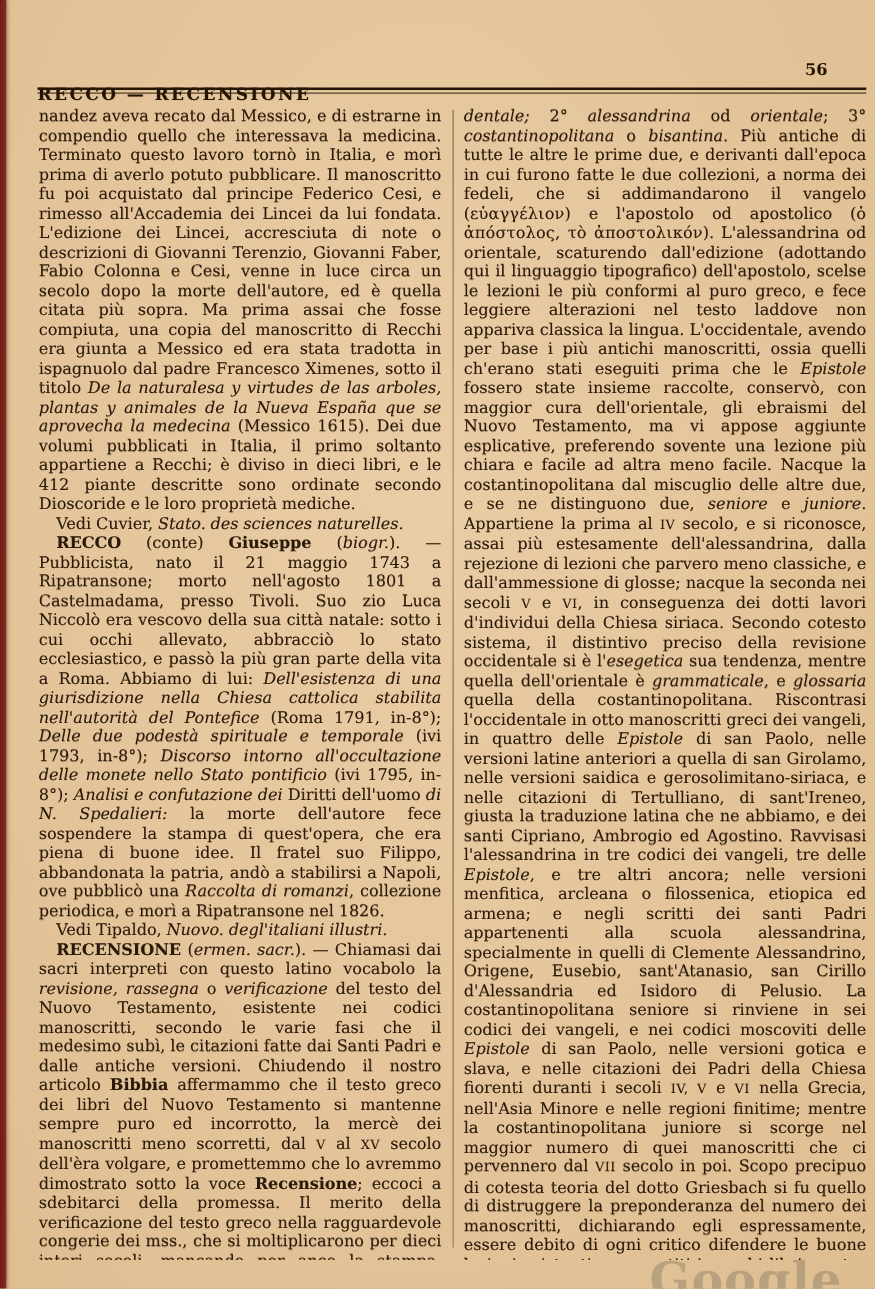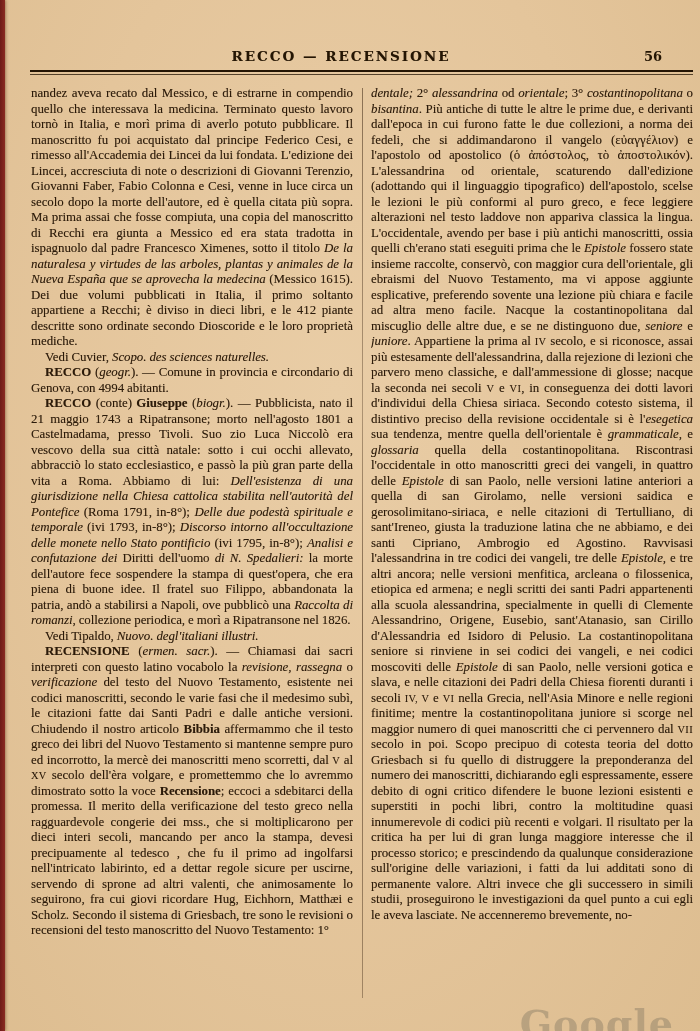--- a/index.html
+++ b/index.html
@@ -24,26 +24,26 @@
   }
 
   .running-head {
     position: absolute;
     top: 48px; left: 30px; right: 8px;
     height: 18px;
   }
   .head-title {
     position: absolute;
     left: 0; right: 40px;
-    text-align: center;
     font-size: 13.5px;
     font-weight: bold;
     letter-spacing: 2px;
     color: #241503;
     text-shadow: 0.3px 0.3px 0.6px rgba(36,21,3,.4);
+    margin-top: 20px;
   }
   .head-pagenum {
     position: absolute;
     right: 30px; top: 1px;
     font-size: 13px;
     font-weight: bold;
     color: #241503;
   }
 
   .head-rule {
@@ -58,21 +58,20 @@
     position: absolute;
     top: 86px; left: 31px;
     width: 662px; height: 922px;
     display: flex;
     overflow: hidden;
   }
   .col {
     width: 322px;
     height: 100%;
     overflow: hidden;
-    font-family: Liberation Serif, serif;
   }
   .col-divider {
     width: 1px;
     margin: 2px 8px 10px 9px;
     background: linear-gradient(to bottom,
       rgba(62,40,20,.55) 0%, rgba(62,40,20,.35) 35%,
       rgba(62,40,20,.6) 60%, rgba(62,40,20,.4) 100%);
   }
 
   .para {
@@ -110,22 +109,21 @@
   <div class="running-head">
     <div class="head-title">RECCO — RECENSIONE</div>
     <div class="head-pagenum">56</div>
   </div>
 
   <div class="head-rule"></div>
 
   <div class="columns">
     <div class="col">
         <p class="para">nandez aveva recato dal Messico, e di estrarne in compendio quello che interessava la medicina. Terminato questo lavoro tornò in Italia, e morì prima di averlo potuto pubblicare. Il manoscritto fu poi acquistato dal principe Federico Cesi, e rimesso all'Accademia dei Lincei da lui fondata. L'edizione dei Lincei, accresciuta di note o descrizioni di Giovanni Terenzio, Giovanni Faber, Fabio Colonna e Cesi, venne in luce circa un secolo dopo la morte dell'autore, ed è quella citata più sopra. Ma prima assai che fosse compiuta, una copia del manoscritto di Recchi era giunta a Messico ed era stata tradotta in ispagnuolo dal padre Francesco Ximenes, sotto il titolo <span class="i">De la naturalesa y virtudes de las arboles, plantas y animales de la Nueva España que se aprovecha la medecina</span> (Messico 1615). Dei due volumi pubblicati in Italia, il primo soltanto appartiene a Recchi; è diviso in dieci libri, e le 412 piante descritte sono ordinate secondo Dioscoride e le loro proprietà mediche.</p>
-        <p class="para ind">Vedi Cuvier, <span class="i">Scopo. des sciences naturelles.</span></p>
-        <p class="para ind"><span class="b">RECCO</span> (<span class="i">geogr.</span>). — Comune in provincia e circondario di Genova, con 4994 abitanti.</p>
+        <p class="para ind">Vedi Cuvier, <span class="i">Stato. des sciences naturelles.</span></p>
         <p class="para ind"><span class="b">RECCO</span> (conte) <span class="b">Giuseppe</span> (<span class="i">biogr.</span>). — Pubblicista, nato il 21 maggio 1743 a Ripatransone; morto nell'agosto 1801 a Castelmadama, presso Tivoli. Suo zio Luca Niccolò era vescovo della sua città natale: sotto i cui occhi allevato, abbracciò lo stato ecclesiastico, e passò la più gran parte della vita a Roma. Abbiamo di lui: <span class="i">Dell'esistenza di una giurisdizione nella Chiesa cattolica stabilita nell'autorità del Pontefice</span> (Roma 1791, in-8°); <span class="i">Delle due podestà spirituale e temporale</span> (ivi 1793, in-8°); <span class="i">Discorso intorno all'occultazione delle monete nello Stato pontificio</span> (ivi 1795, in-8°); <span class="i">Analisi e confutazione dei</span> Diritti dell'uomo <span class="i">di N. Spedalieri:</span> la morte dell'autore fece sospendere la stampa di quest'opera, che era piena di buone idee. Il fratel suo Filippo, abbandonata la patria, andò a stabilirsi a Napoli, ove pubblicò una <span class="i">Raccolta di romanzi</span>, collezione periodica, e morì a Ripatransone nel 1826.</p>
         <p class="para ind">Vedi Tipaldo, <span class="i">Nuovo. degl'italiani illustri.</span></p>
         <p class="para ind"><span class="b">RECENSIONE</span> (<span class="i">ermen. sacr.</span>). — Chiamasi dai sacri interpreti con questo latino vocabolo la <span class="i">revisione, rassegna</span> o <span class="i">verificazione</span> del testo del Nuovo Testamento, esistente nei codici manoscritti, secondo le varie fasi che il medesimo subì, le citazioni fatte dai Santi Padri e dalle antiche versioni. Chiudendo il nostro articolo <span class="b">Bibbia</span> affermammo che il testo greco dei libri del Nuovo Testamento si mantenne sempre puro ed incorrotto, la mercè dei manoscritti meno scorretti, dal <span class="sc">v</span> al <span class="sc">xv</span> secolo dell'èra volgare, e promettemmo che lo avremmo dimostrato sotto la voce <span class="b">Recensione</span>; eccoci a sdebitarci della promessa. Il merito della verificazione del testo greco nella ragguardevole congerie dei mss., che si moltiplicarono per dieci interi secoli, mancando per anco la stampa, devesi precipuamente al tedesco , che fu il primo ad ingolfarsi nell'intricato labirinto, ed a dettar regole sicure per uscirne, servendo di sprone ad altri valenti, che animosamente lo seguirono, fra cui giovi ricordare Hug, Eichhorn, Matthæi e Scholz. Secondo il sistema di Griesbach, tre sono le revisioni o recensioni del testo manoscritto del Nuovo Testamento: 1° </p>
       </div>
     <div class="col-divider"></div>
     <div class="col">
         <p class="para"><span class="i">dentale;</span> 2° <span class="i">alessandrina</span> od <span class="i">orientale</span>; 3° <span class="i">costantinopolitana</span> o <span class="i">bisantina</span>. Più antiche di tutte le altre le prime due, e derivanti dall'epoca in cui furono fatte le due collezioni, a norma dei fedeli, che si addimandarono il vangelo (<span class="g">εὐαγγέλιον</span>) e l'apostolo od apostolico (<span class="g">ὁ ἀπόστολος, τὸ ἀποστολικόν</span>). L'alessandrina od orientale, scaturendo dall'edizione (adottando qui il linguaggio tipografico) dell'apostolo, scelse le lezioni le più conformi al puro greco, e fece leggiere alterazioni nel testo laddove non appariva classica la lingua. L'occidentale, avendo per base i più antichi manoscritti, ossia quelli ch'erano stati eseguiti prima che le <span class="i">Epistole</span> fossero state insieme raccolte, conservò, con maggior cura dell'orientale, gli ebraismi del Nuovo Testamento, ma vi appose aggiunte esplicative, preferendo sovente una lezione più chiara e facile ad altra meno facile. Nacque la costantinopolitana dal miscuglio delle altre due, e se ne distinguono due, <span class="i">seniore</span> e <span class="i">juniore</span>. Appartiene la prima al <span class="sc">iv</span> secolo, e si riconosce, assai più estesamente dell'alessandrina, dalla rejezione di lezioni che parvero meno classiche, e dall'ammessione di glosse; nacque la seconda nei secoli <span class="sc">v</span> e <span class="sc">vi</span>, in conseguenza dei dotti lavori d'individui della Chiesa siriaca. Secondo cotesto sistema, il distintivo preciso della revisione occidentale si è l'<span class="i">esegetica</span> sua tendenza, mentre quella dell'orientale è <span class="i">grammaticale</span>, e <span class="i">glossaria</span> quella della costantinopolitana. Riscontrasi l'occidentale in otto manoscritti greci dei vangeli, in quattro delle <span class="i">Epistole</span> di san Paolo, nelle versioni latine anteriori a quella di san Girolamo, nelle versioni saidica e gerosolimitano-siriaca, e nelle citazioni di Tertulliano, di sant'Ireneo, giusta la traduzione latina che ne abbiamo, e dei santi Cipriano, Ambrogio ed Agostino. Ravvisasi l'alessandrina in tre codici dei vangeli, tre delle <span class="i">Epistole</span>, e tre altri ancora; nelle versioni menfitica, arcleana o filossenica, etiopica ed armena; e negli scritti dei santi Padri appartenenti alla scuola alessandrina, specialmente in quelli di Clemente Alessandrino, Origene, Eusebio, sant'Atanasio, san Cirillo d'Alessandria ed Isidoro di Pelusio. La costantinopolitana seniore si rinviene in sei codici dei vangeli, e nei codici moscoviti delle <span class="i">Epistole</span> di san Paolo, nelle versioni gotica e slava, e nelle citazioni dei Padri della Chiesa fiorenti duranti i secoli <span class="sc">iv, v</span> e <span class="sc">vi</span> nella Grecia, nell'Asia Minore e nelle regioni finitime; mentre la costantinopolitana juniore si scorge nel maggior numero di quei manoscritti che ci pervennero dal <span class="sc">vii</span> secolo in poi. Scopo precipuo di cotesta teoria del dotto Griesbach si fu quello di distruggere la preponderanza del numero dei manoscritti, dichiarando egli espressamente, essere debito di ogni critico difendere le buone lezioni esistenti e superstiti in pochi libri, contro la moltitudine quasi innumerevole di codici più recenti e volgari. Il risultato per la critica ha per lui di gran lunga maggiore interesse che il processo storico; e prescindendo da qualunque considerazione sull'origine delle variazioni, i fatti da lui additati sono di permanente valore. Altri invece che gli successero in simili studii, proseguirono le investigazioni da quel punto a cui egli le aveva lasciate. Ne accenneremo brevemente, no-</p>
       </div>
   </div>
 

